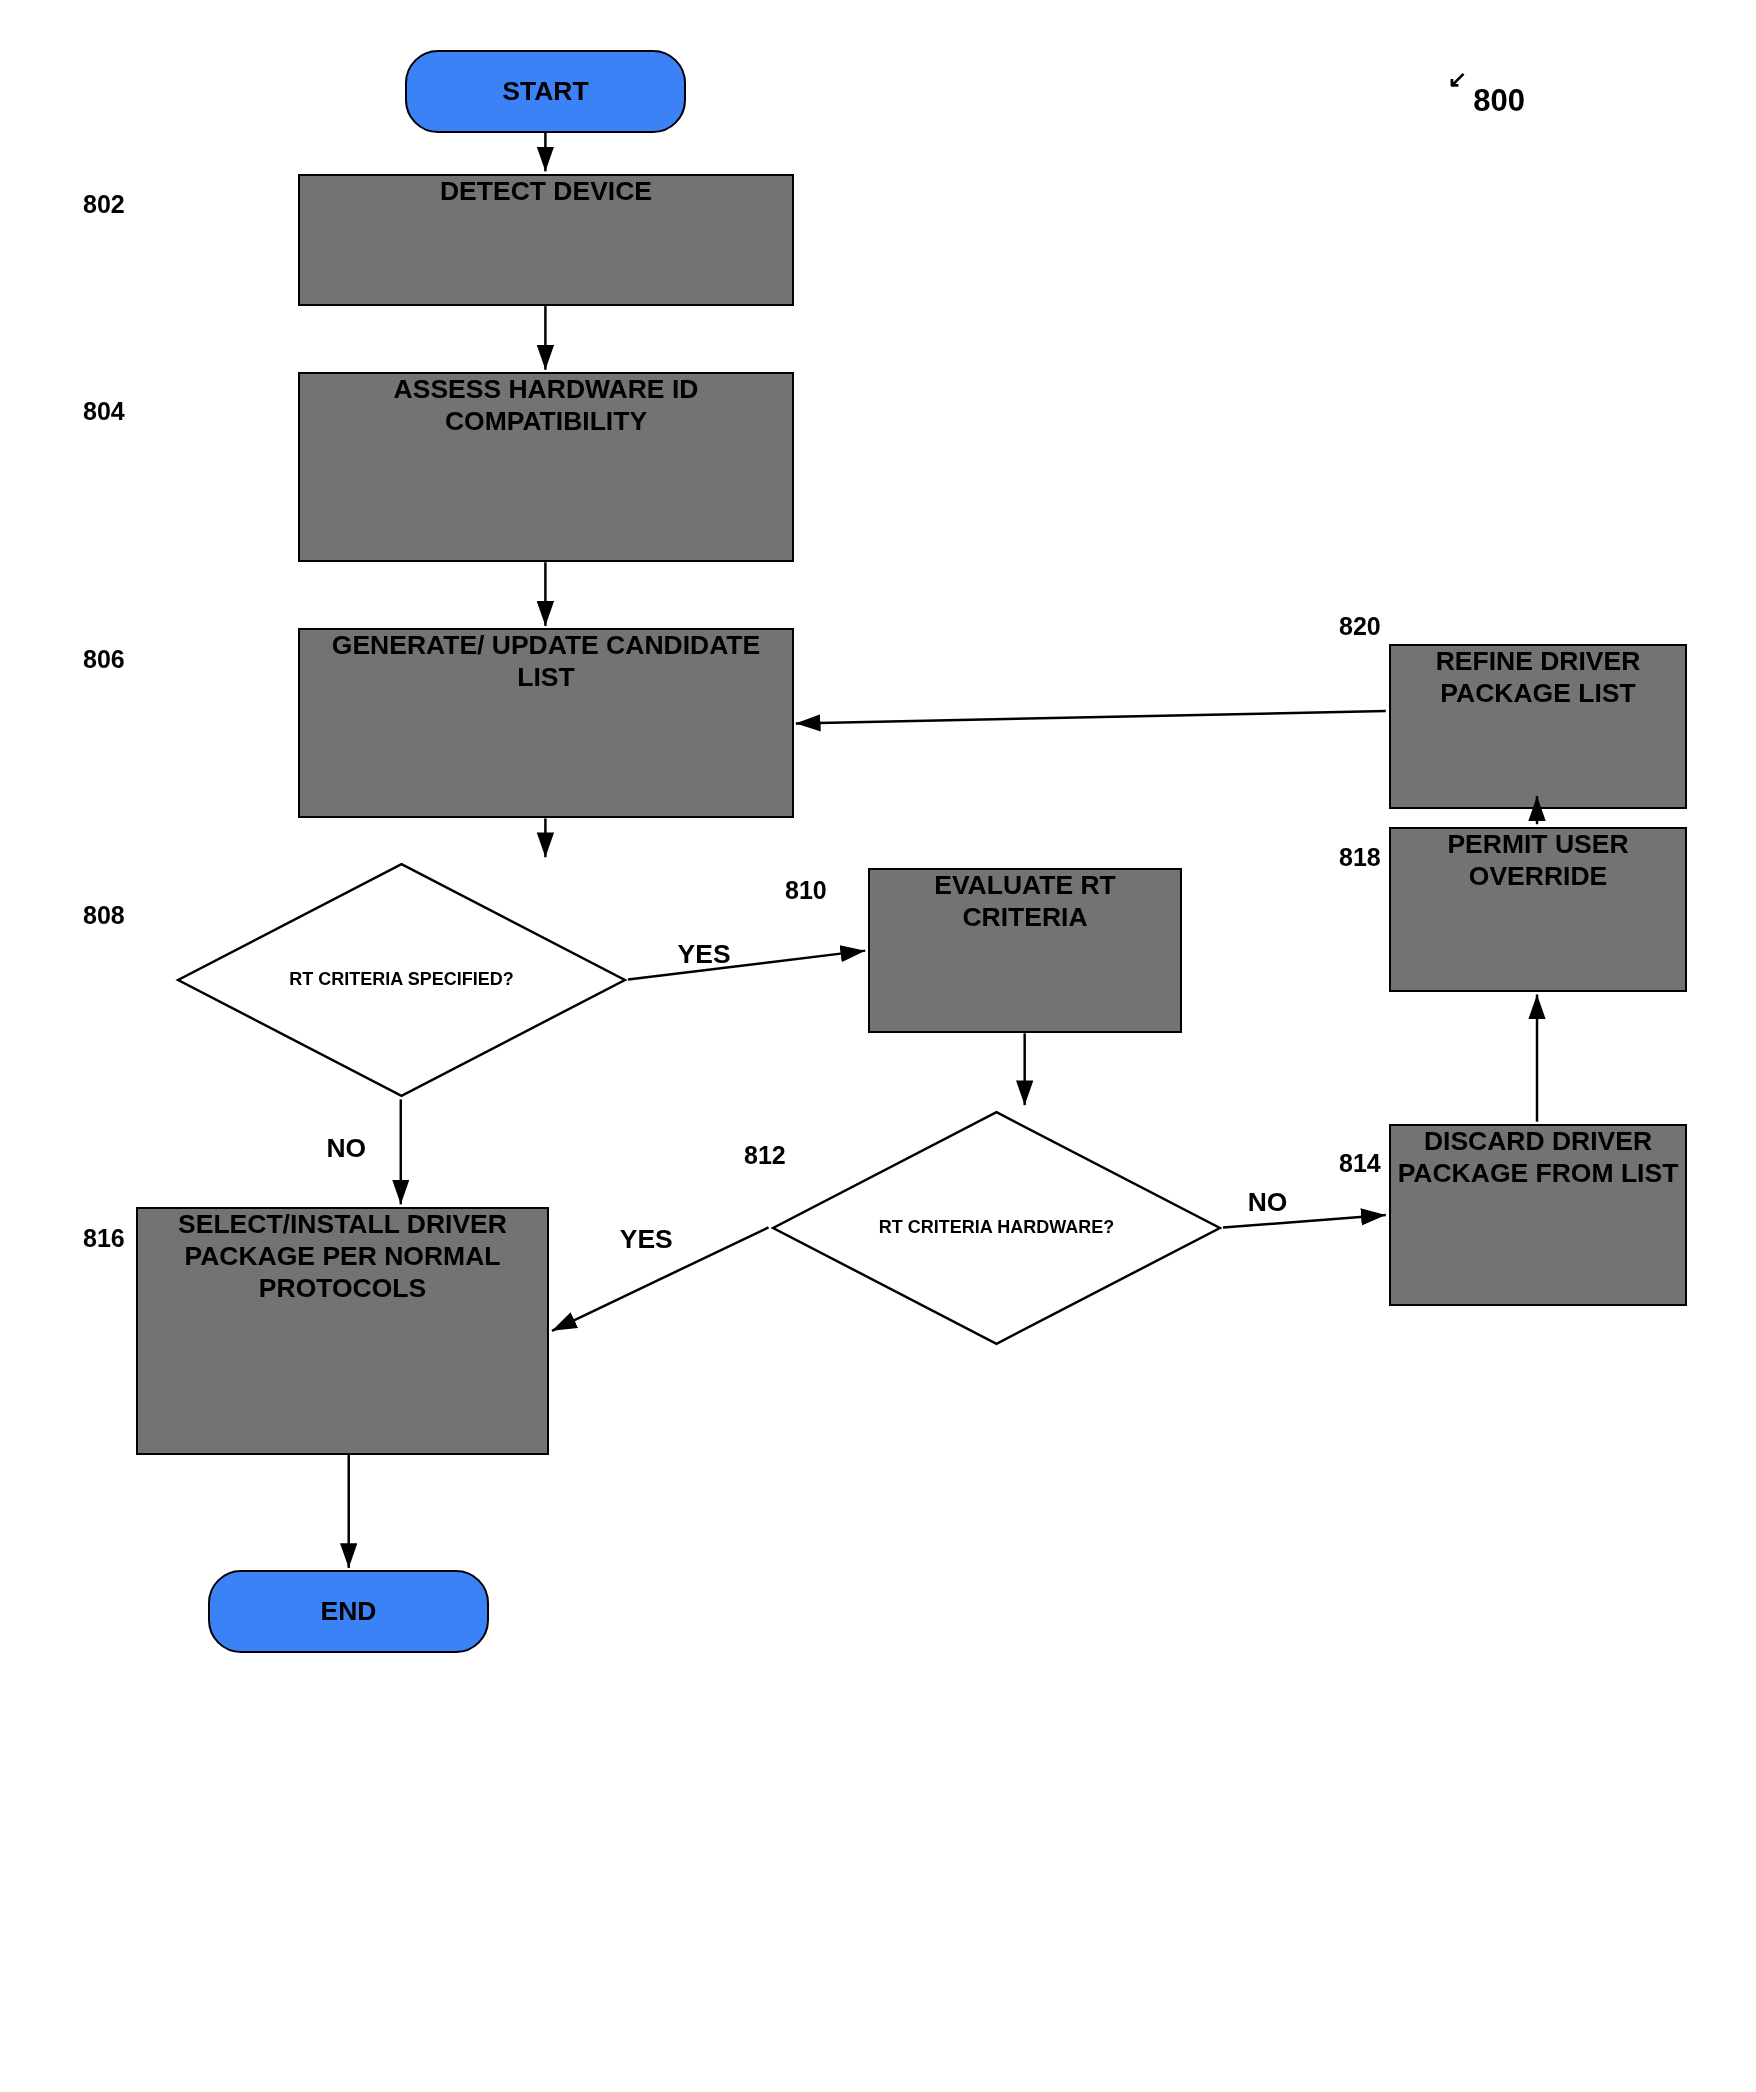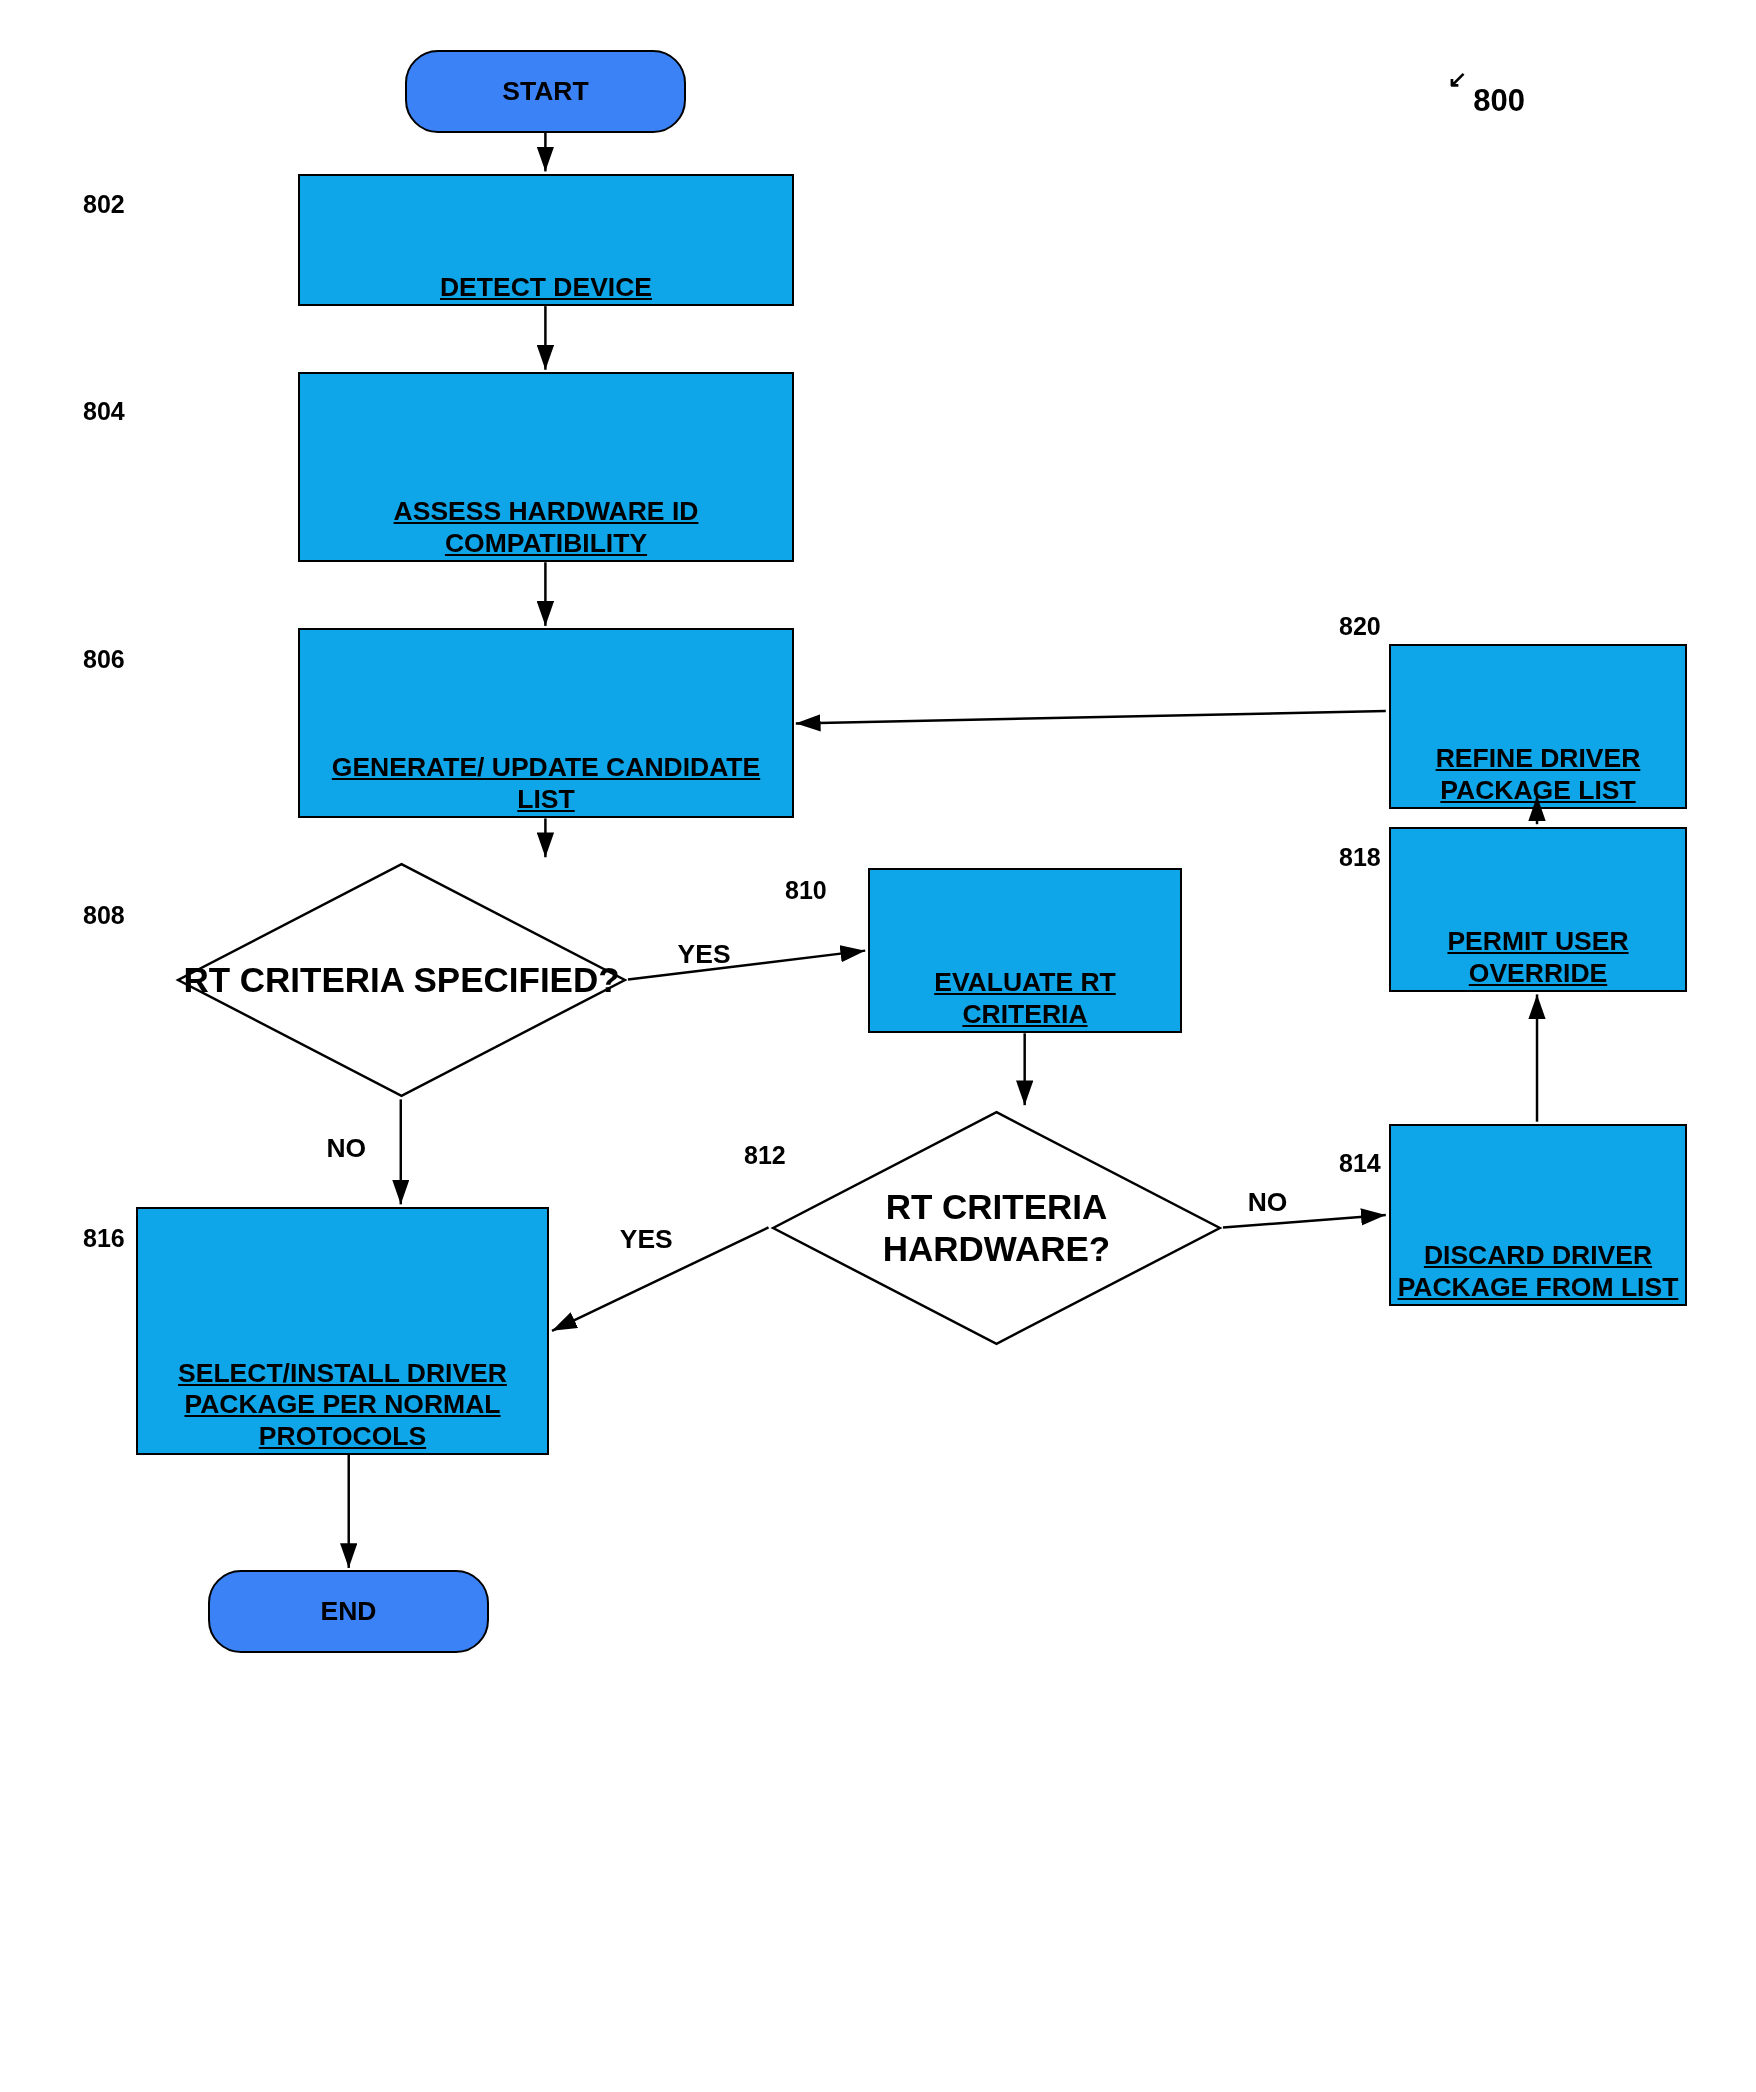--- a/index.html
+++ b/index.html
@@ -39,41 +39,40 @@
       border-radius: 33px;
       display: flex;
       align-items: center;
       justify-content: center;
       background: #3b82f6;
     }
     
     .process {
       border: 2.5px solid #000;
       display: flex;
-      align-items: flex-end;
+      align-items: flex-start;
       justify-content: center;
-      background: #0ea5e9;
-      text-decoration: underline;
+      background: #737373;
     }
     
     .diamond-wrapper {
       position: absolute;
       display: flex;
       align-items: center;
       justify-content: center;
     }
     .diamond-wrapper svg {
       position: absolute;
       top: 0; left: 0;
     }
     .diamond-text {
       position: relative;
       z-index: 2;
       text-align: center;
-      font-size: 35px;
+      font-size: 18px;
       font-weight: bold;
       font-family: Arial, sans-serif;
       line-height: 1.2;
     }
     
     .arrows-svg {
       position: absolute;
       top: 0; left: 0;
       width: 1756px;
       height: 2093px;

